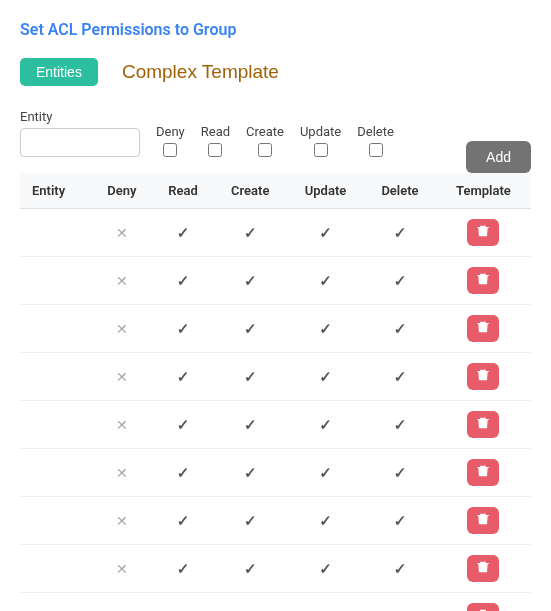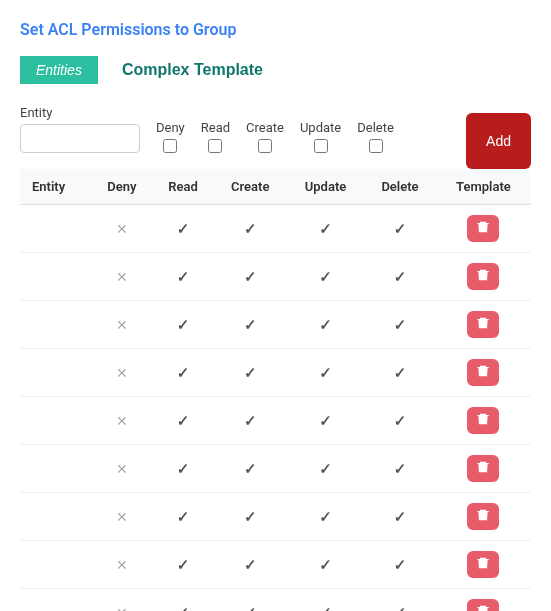--- a/index.html
+++ b/index.html
@@ -21,34 +21,33 @@
     .tab-bar {
       display: flex;
       gap: 8px;
       margin-bottom: 20px;
       align-items: center;
     }
     .tab-active {
       background: #2bbfa0;
       color: #fff;
       border: none;
-      border-radius: 0;
+      border-radius: 5px;
       padding: 6px 16px;
       font-size: 14px;
       font-weight: 500;
       cursor: pointer;
-      font-style: italic;
     }
     .tab-inactive {
       background: transparent;
-      color: #0f766e;
+      color: #a16207;
       border: none;
       padding: 6px 16px;
-      font-size: 16px;
-      font-weight: 700;
+      font-size: 19px;
+      font-weight: 400;
       cursor: pointer;
     }
     .form-row {
       display: flex;
       align-items: flex-end;
       gap: 16px;
       margin-bottom: 16px;
     }
     .form-group {
       display: flex;
@@ -81,25 +80,25 @@
     .checkbox-item label {
       font-size: 13px;
       color: #444;
     }
     .checkbox-item input[type="checkbox"] {
       width: 14px;
       height: 14px;
       cursor: pointer;
     }
     .add-btn {
-      background: #b91c1c;
+      background: #737373;
       color: #fff;
       border: none;
       border-radius: 6px;
-      padding: 20px 20px;
+      padding: 8px 20px;
       font-size: 14px;
       font-weight: 500;
       cursor: pointer;
       margin-left: auto;
     }
     .form-and-btn {
       display: flex;
       align-items: flex-end;
       width: 100%;
     }

